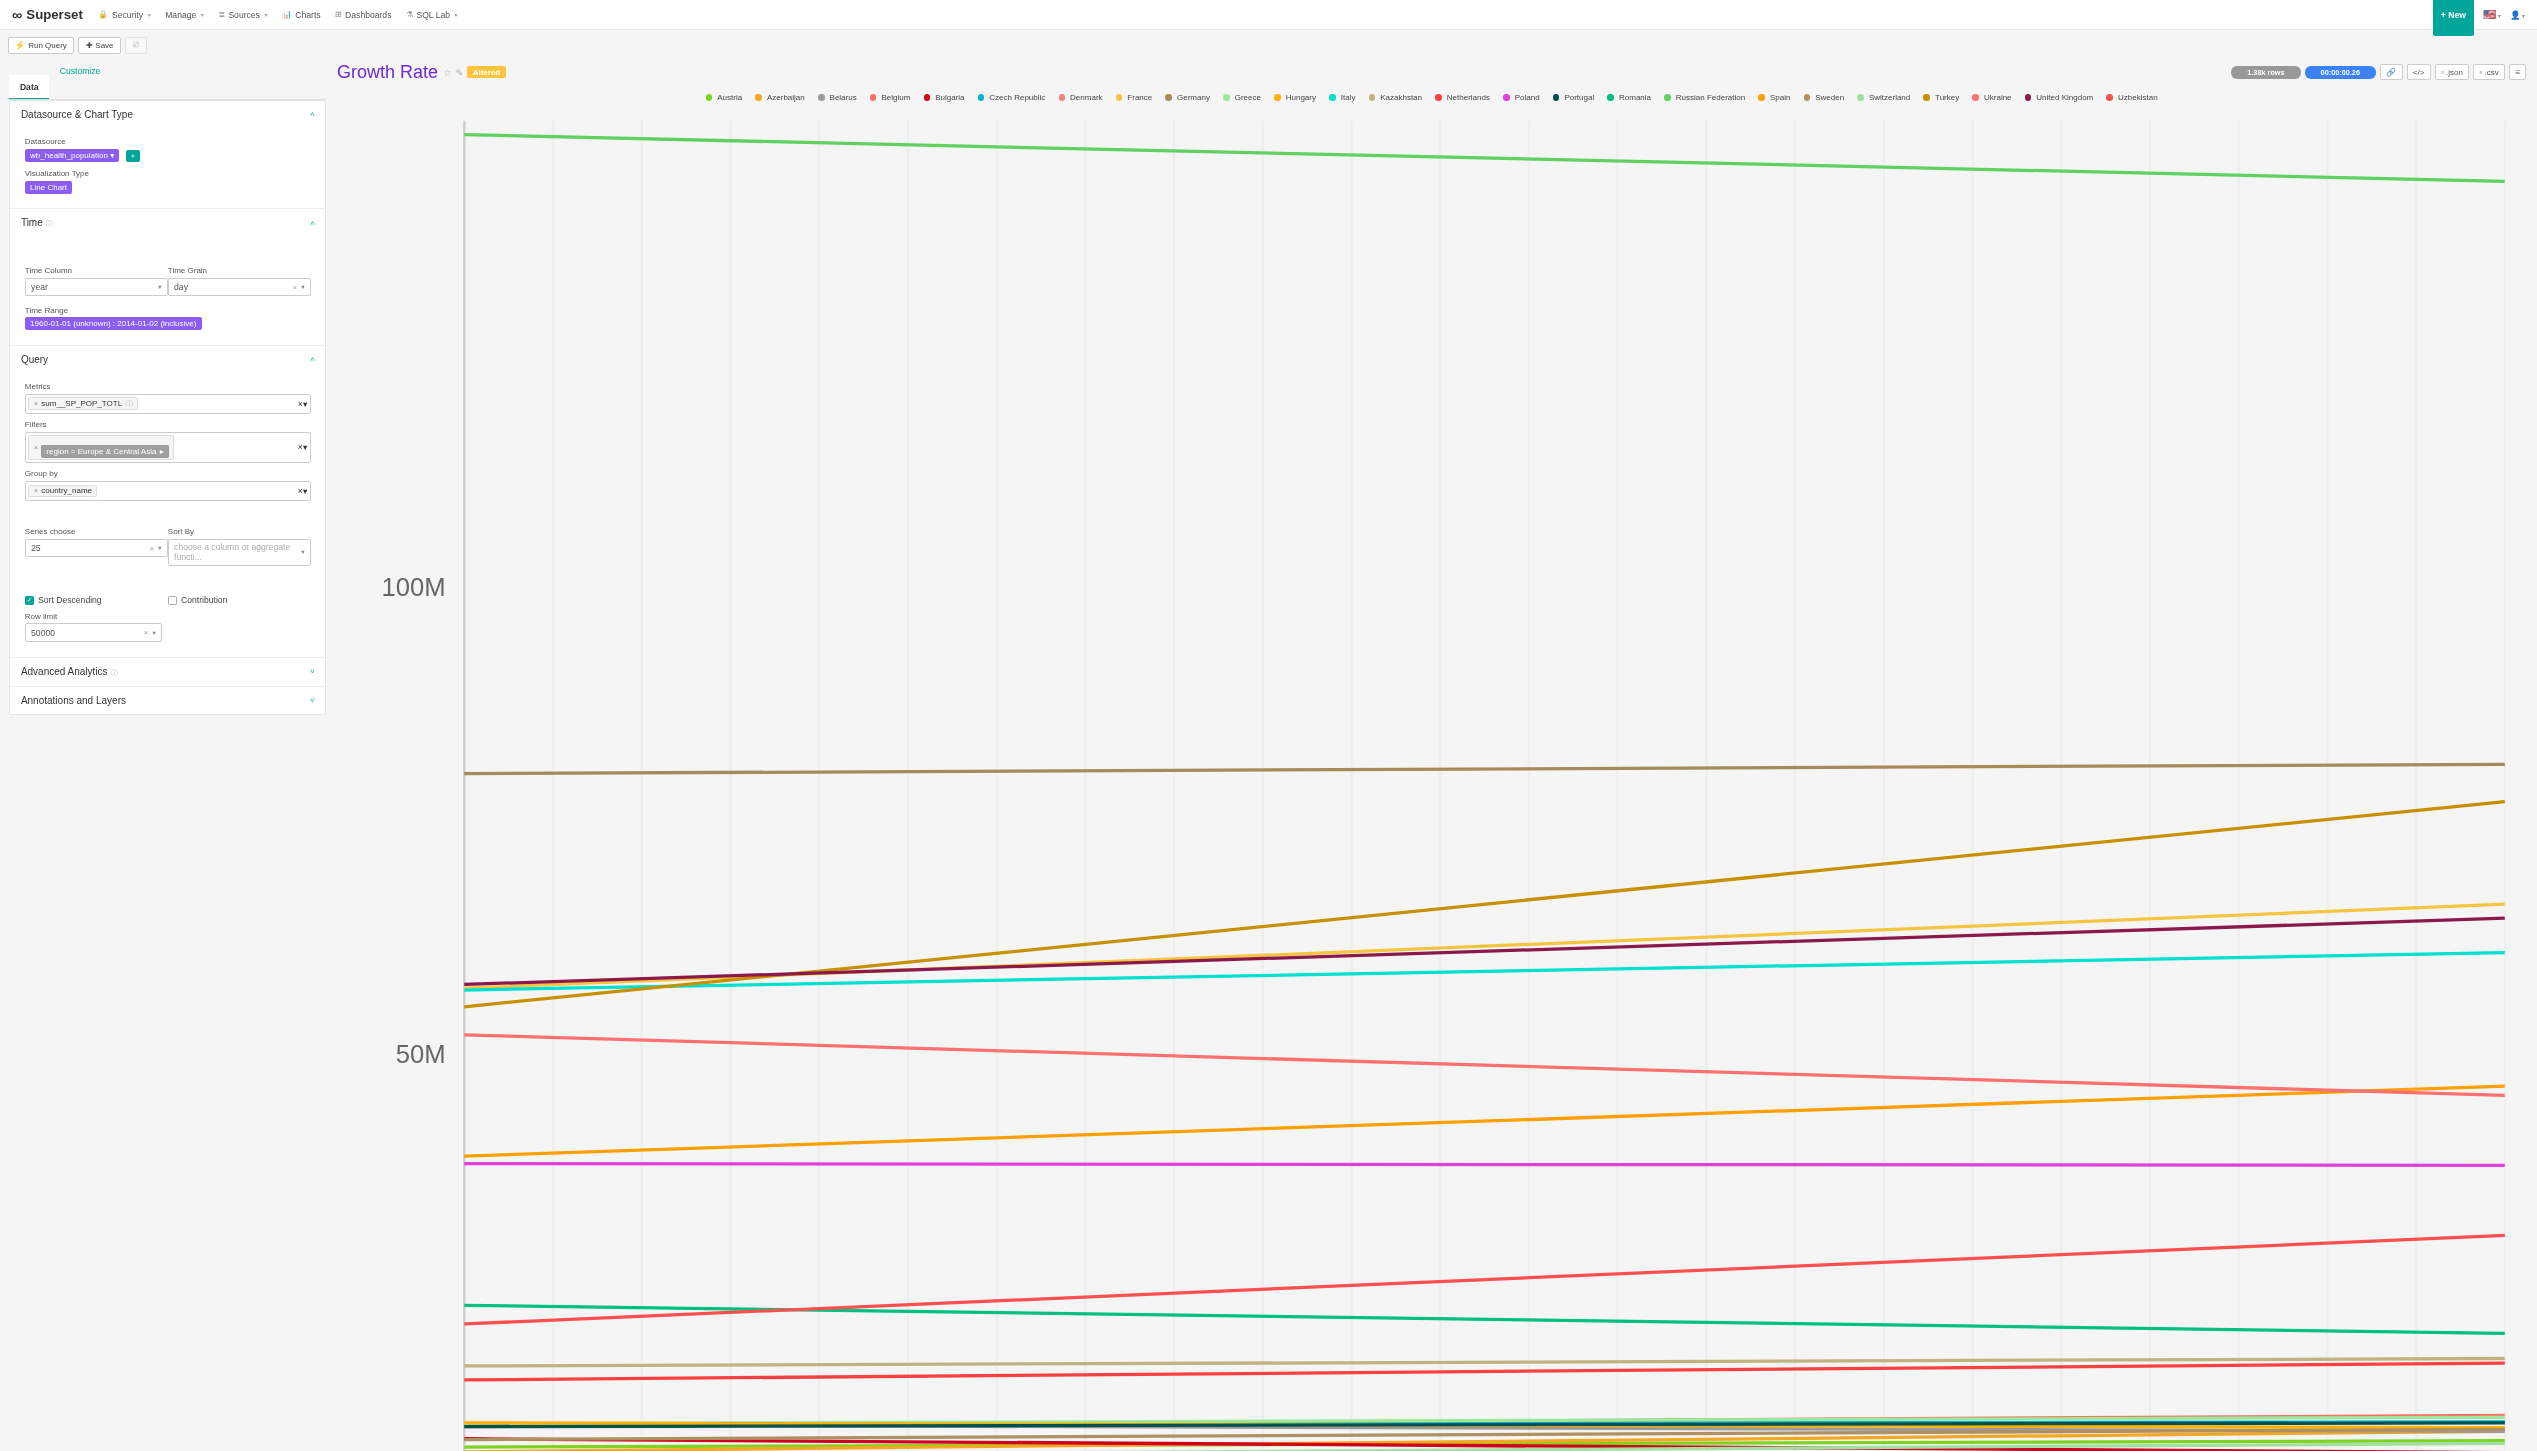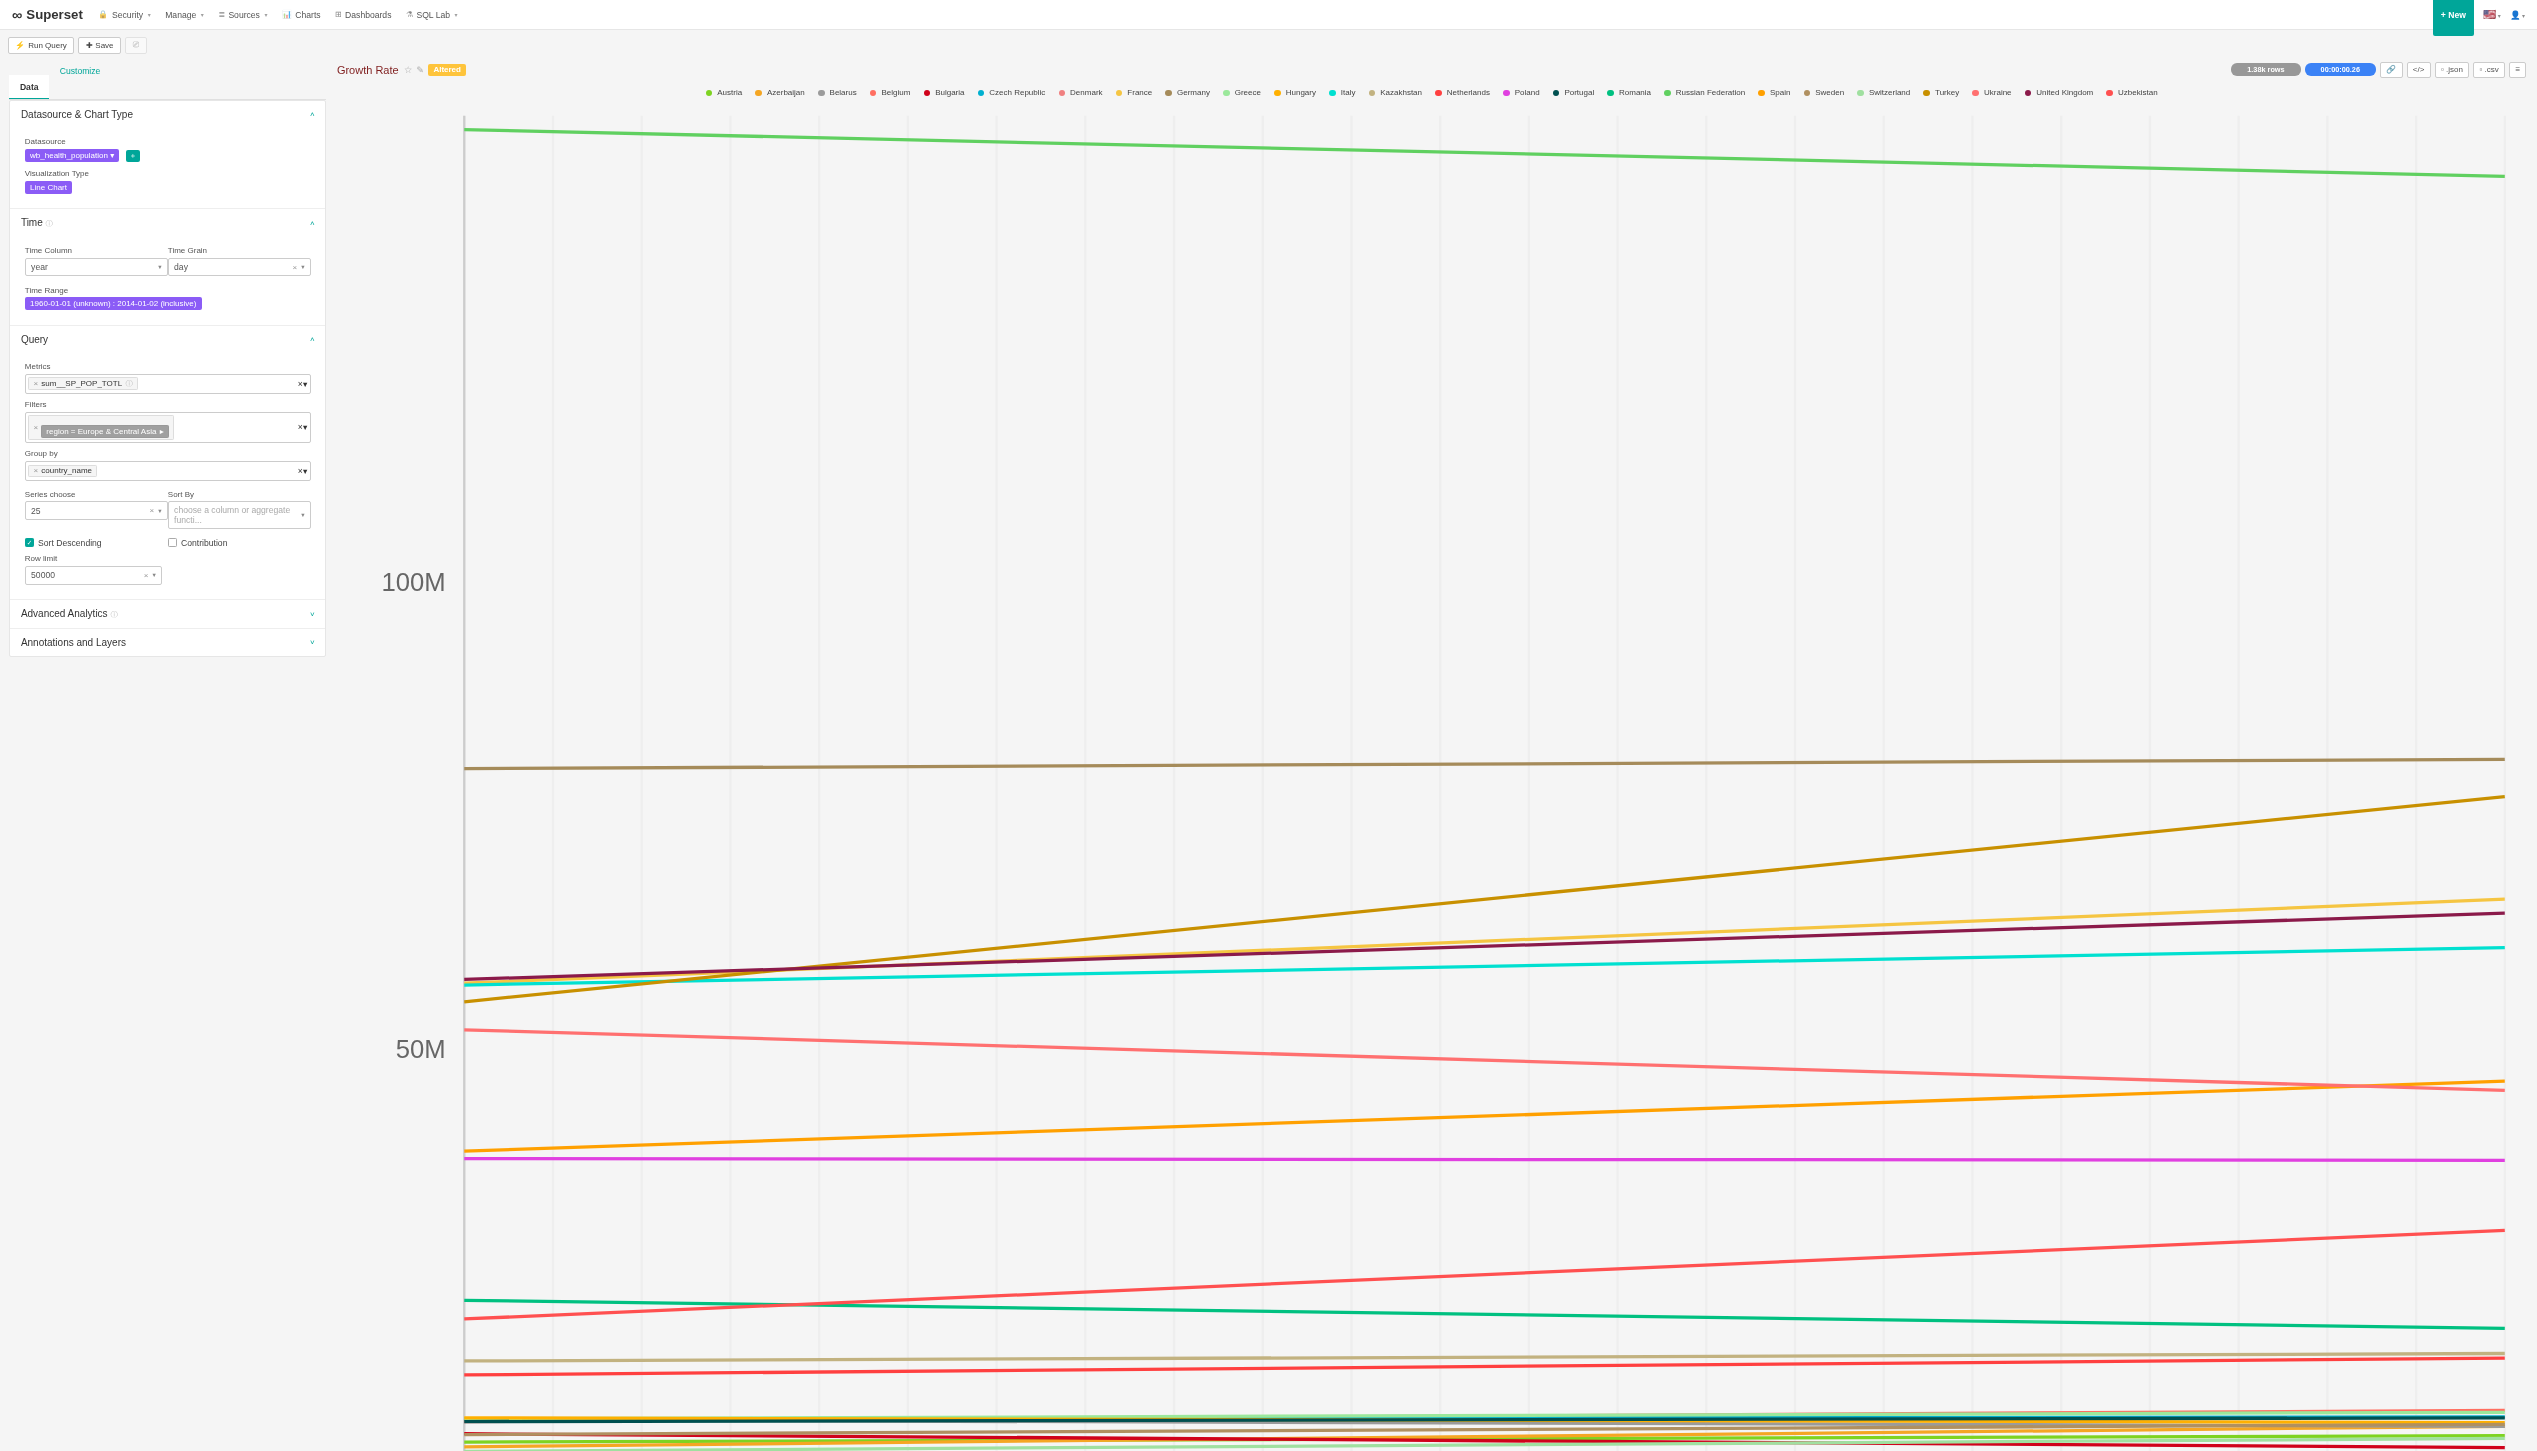--- a/index.html
+++ b/index.html
@@ -34,39 +34,39 @@
 .tab.active { color: #333; font-weight: 600; border-bottom-color: #00a699; background: #fff; margin-top: 16px; }
 
 
 .panel { background: #fff; border: 0.7px solid #e6e6e6; border-radius: 2px; }
 .section { border-bottom: 0.7px solid #eee; }
 .sec-head { display: flex; justify-content: space-between; align-items: center; padding: 8px 10.6px; font-size: 10px; color: #333; cursor: pointer; }
 .sec-head .chev { color: #00a699; font-size: 8px; }
 .sec-body { padding: 2.6px 14.5px 12px; }
 .field { margin: 6.6px 0 2.6px; }
 .field-label { font-size: 8px; color: #555; margin-bottom: 2.6px; display: block; }
-.row2 { display: flex; gap: 0; }
+.row2 { display: flex; gap: 0; margin-top: 20px; }
 .row2 > * { flex: 1; }
 
 .chip { display: inline-block; background: #8b5cf6; color: #fff; border-radius: 2px; padding: 2px 5.3px; font-size: 8px; }
 .chip.plus { background: #00a699; padding: 1.3px 3.3px; font-size: 7.3px; margin-left: 4px; cursor: pointer; }
 .select { border: 0.7px solid #ccc; border-radius: 2px; padding: 2.6px 5.3px; background: #fff; display: flex; align-items: center; justify-content: space-between; min-height: 18.5px; font-size: 8.6px; color: #555; }
 .select .x { color: #999; font-size: 8px; margin-left: auto; margin-right: 4px; }
 .select .dd { color: #888; font-size: 6.6px; }
 .tagbox { border: 0.7px solid #ccc; border-radius: 2px; padding: 2px 2.6px; background: #fff; display: flex; align-items: center; min-height: 20px; }
 .tag { background: #f5f5f5; border: 0.7px solid #ddd; border-radius: 1.3px; padding: 0.7px 4px; font-size: 8px; display: inline-flex; align-items: center; gap: 3.3px; }
 .tag .tx { color: #999; cursor: pointer; }
 .tag.grey { background: #a0a0a0; color: #fff; border-color: #999; margin-top: 9px; }
 .checkbox-row { display: flex; align-items: center; gap: 4px; font-size: 8.6px; color: #444; margin-top: 6.6px; }
 .cb { width: 9.3px; height: 9.3px; border: 0.7px solid #aaa; border-radius: 1.3px; display: inline-flex; align-items: center; justify-content: center; font-size: 6.6px; }
 .cb.checked { background: #00a699; border-color: #00a699; color: #fff; }
 
 
 .chart-header { display: flex; align-items: center; padding: 2.6px 1.3px 6.6px; }
-.chart-title { font-size: 11px; font-weight: 400; color: #7f1d1d; margin-right: 5.3px; }
+.chart-title { font-size: 18px; font-weight: 400; color: #6d28d9; margin-right: 5.3px; }
 .title-ic { color: #aaa; font-size: 9.3px; margin-right: 4px; cursor: pointer; }
 .badge-altered { background: #fec43b; color: #fff; border-radius: 2px; padding: 1.3px 5.3px; font-size: 8px; font-weight: 600; }
 .chart-tools { margin-left: auto; display: flex; align-items: center; gap: 4px; }
 .pill { border-radius: 6px; padding: 2px 16px; font-size: 7.3px; color: #fff; font-weight: 600; }
 .pill.grey { background: #989898; }
 .pill.green { background: #3b82f6; }
 .tool-btn { background: #fff; border: 0.7px solid #ccc; border-radius: 2px; padding: 2.6px 5.3px; font-size: 8px; color: #555; cursor: pointer; }
 
 .legend { display: flex; flex-wrap: wrap; gap: 4px 13.2px; justify-content: center; padding: 4px 26.4px 6.6px; font-size: 8px; color: #444; }
 .lg-item { display: inline-flex; align-items: center; gap: 5px; }

